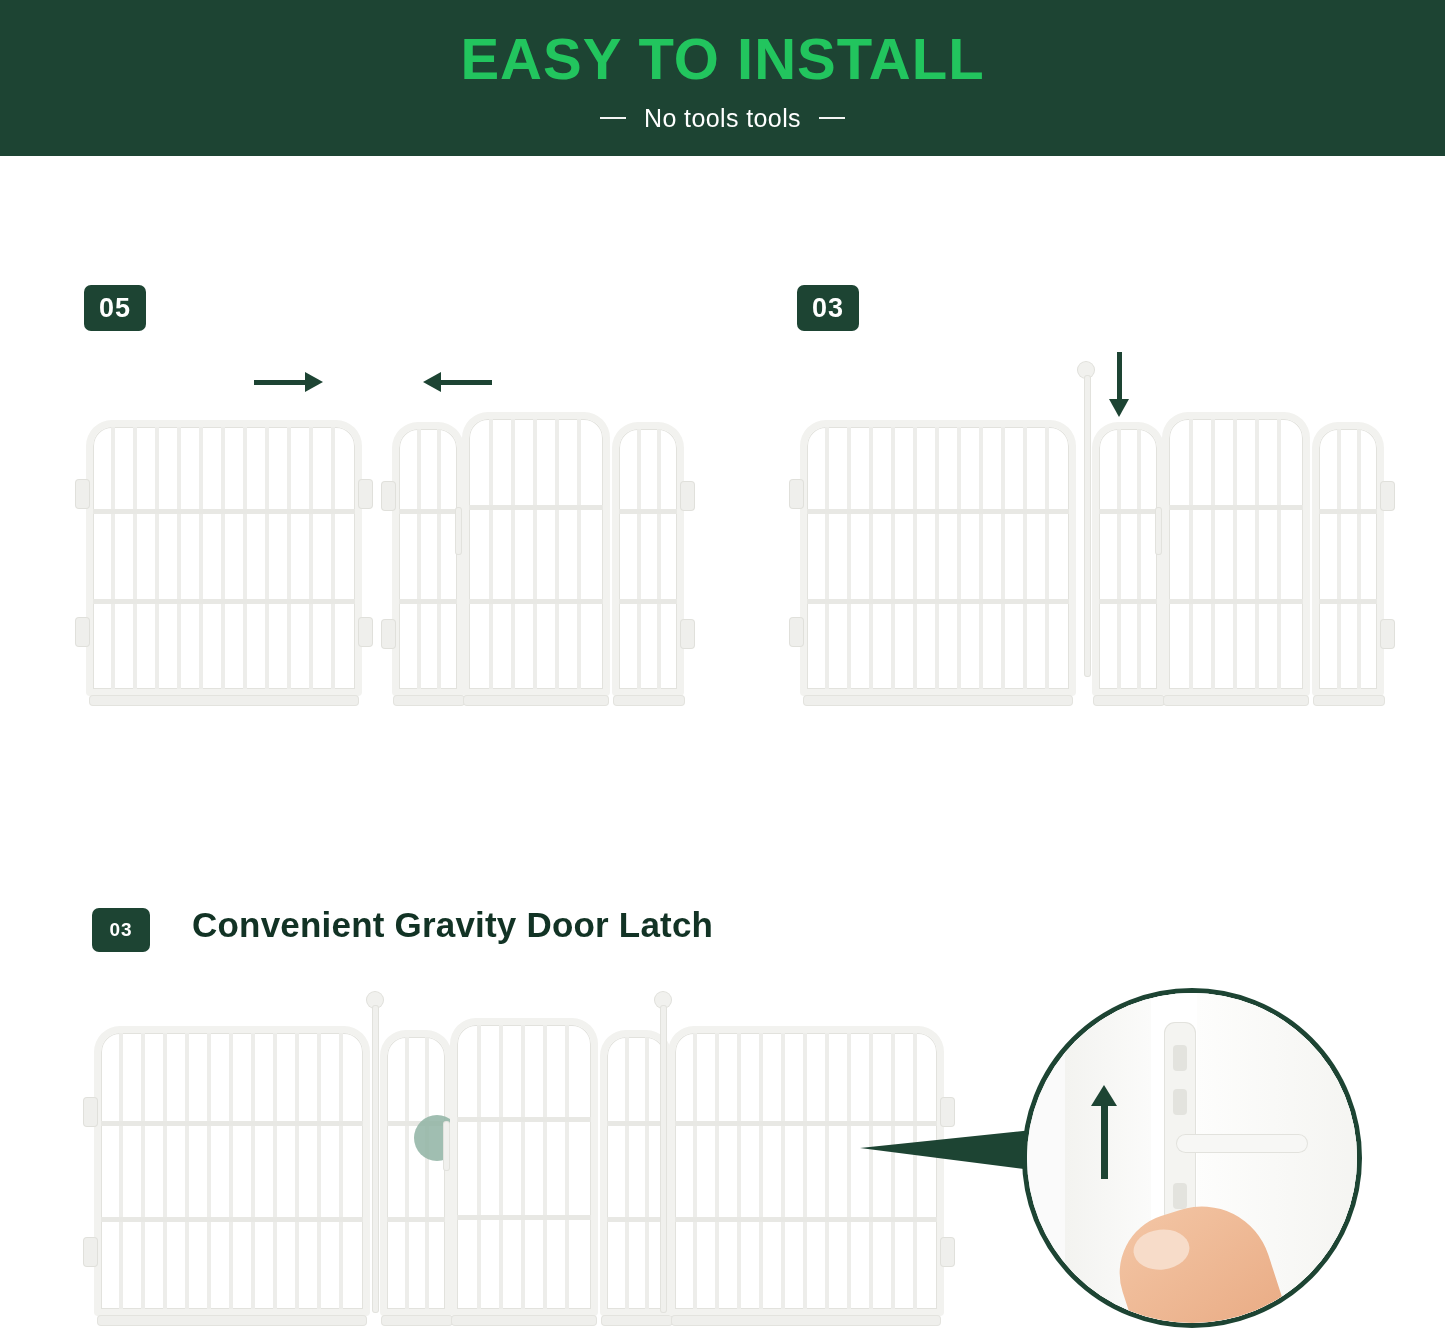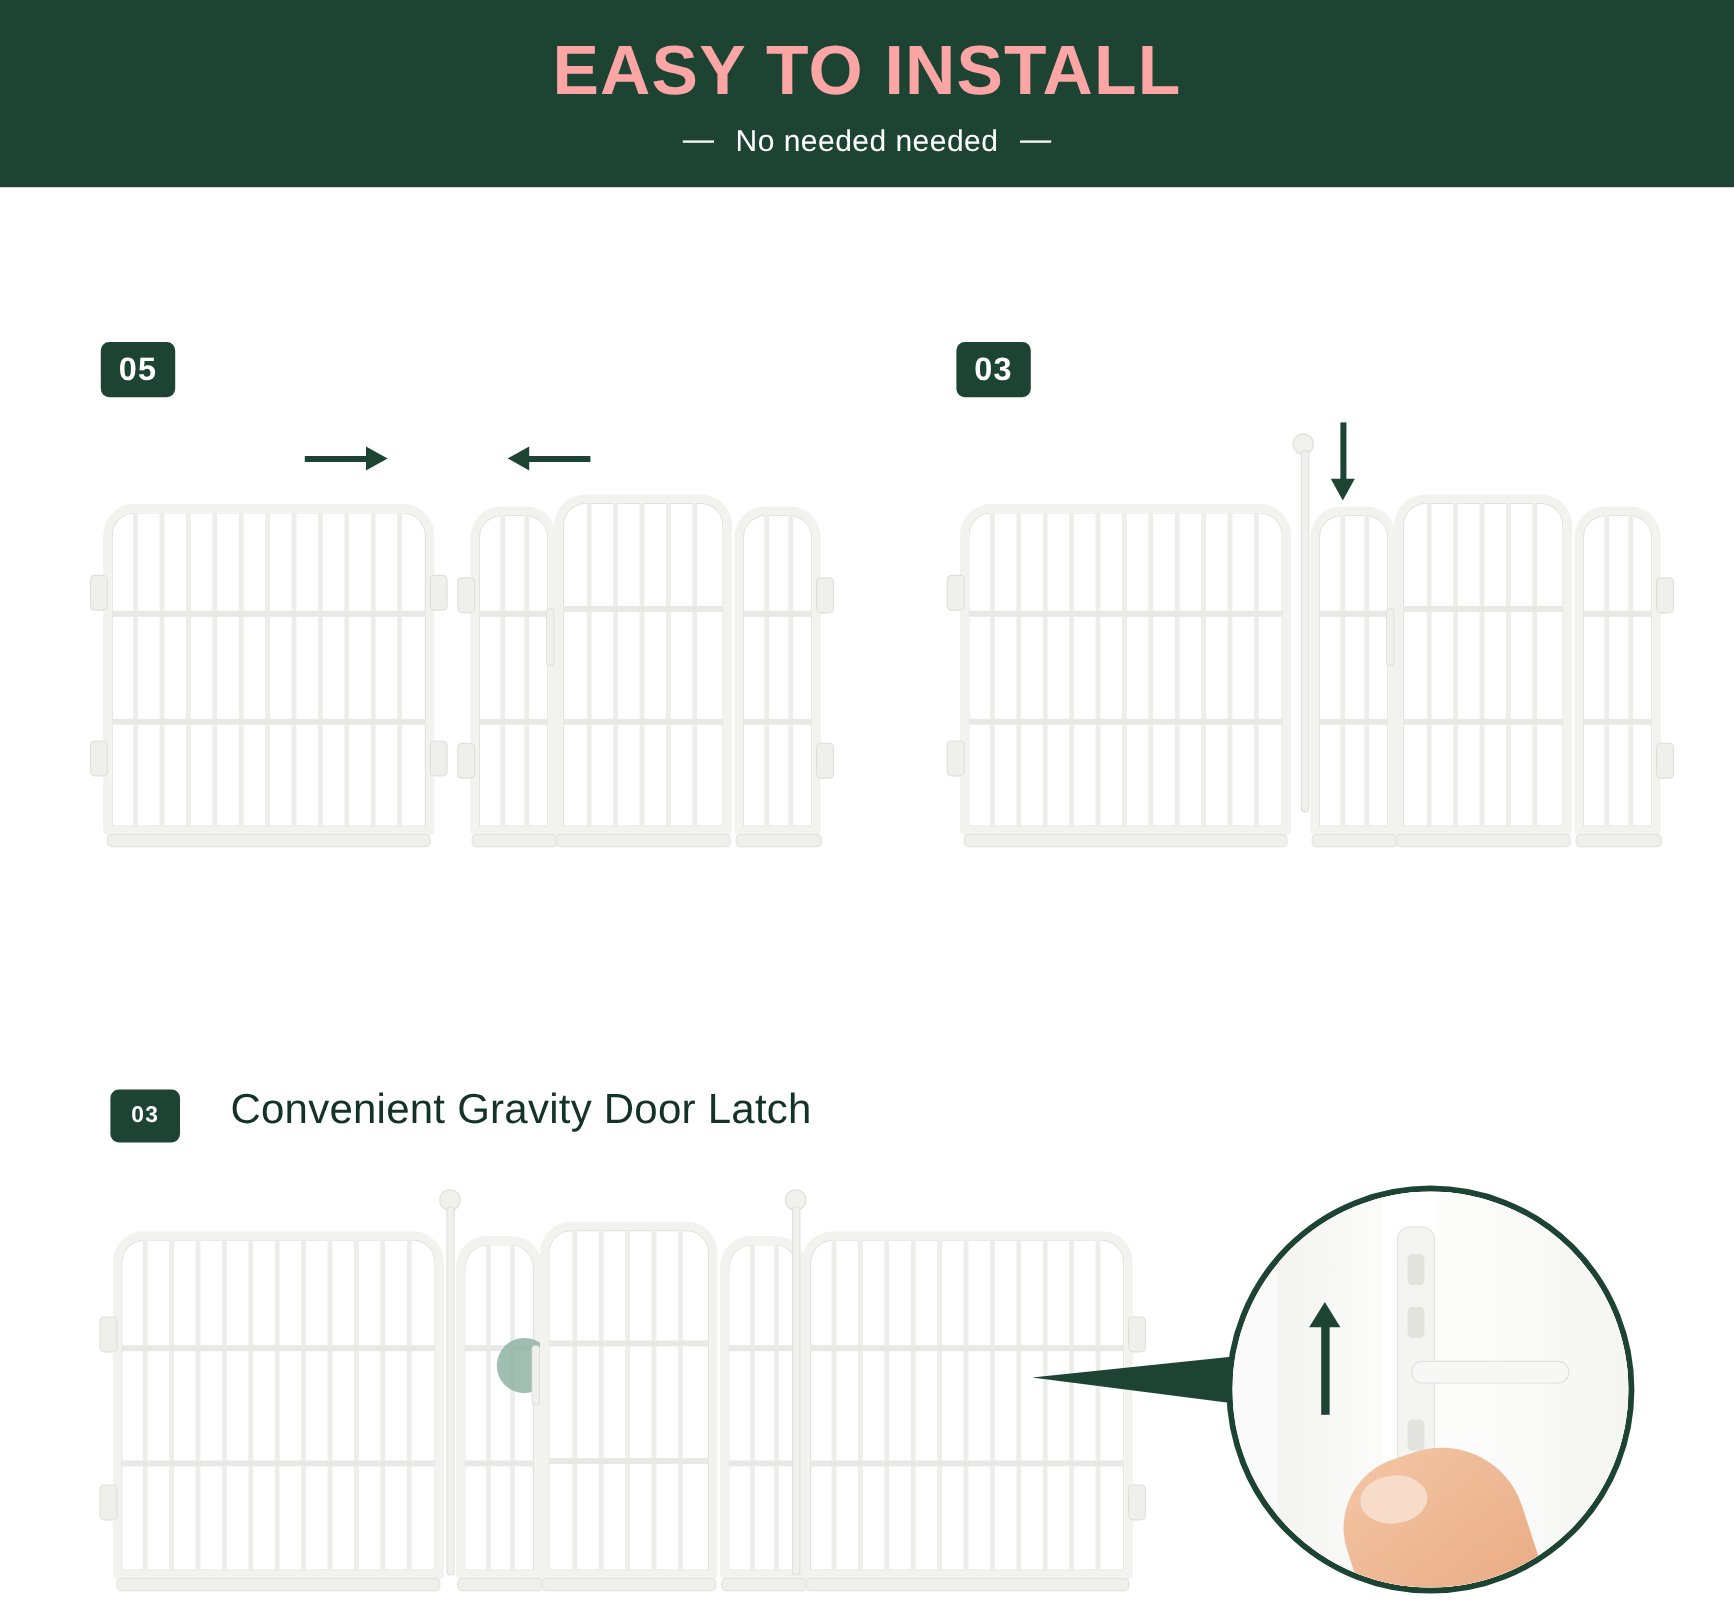--- a/index.html
+++ b/index.html
@@ -21,21 +21,21 @@
     height: 156px;
     background: #1d4433;
     display: flex;
     flex-direction: column;
     align-items: center;
     justify-content: center;
     box-sizing: border-box;
     padding-top: 6px;
   }
   .header-title {
-    color: #fca5a5;
+    color: #22c55e;
     font-size: 58px;
     font-weight: bold;
     letter-spacing: 1px;
     line-height: 1.05;
     text-align: center;
   }
   .header-sub-wrap {
     display: flex;
     align-items: center;
     justify-content: center;
@@ -71,21 +71,21 @@
   }
   #badge-01 { left: 84px; top: 285px; }
   #badge-02 { left: 797px; top: 285px; }
   #badge-03 { left: 92px; top: 908px; width: 58px; height: 44px; font-size: 19px; }
 
   .step3-title {
     position: absolute;
     left: 192px;
     top: 905px;
     font-size: 35px;
-    font-weight: normal;
+    font-weight: bold;
     color: #123325;
     letter-spacing: 0.2px;
   }
 
   
   .panel {
     position: absolute;
     box-sizing: border-box;
   }
   .panel .frame {
@@ -303,21 +303,21 @@
     height: 44px;
   }
 </style>
 </head>
 <body>
 
 <div class="header">
   <div class="header-title">EASY TO INSTALL</div>
   <div class="header-sub-wrap">
     <span class="sub-dash"></span>
-    <span class="header-sub">No needed needed</span>
+    <span class="header-sub">No tools tools</span>
     <span class="sub-dash"></span>
   </div>
 </div>
 
 <div class="badge" id="badge-01">05</div>
 
 <div class="arrow-h right" style="left:254px; top:380px; width:52px;"></div>
 <div class="arrow-h left" style="left:440px; top:380px; width:52px;"></div>
 
 <div class="panel" style="left:86px; top:420px; width:276px; height:276px;">

